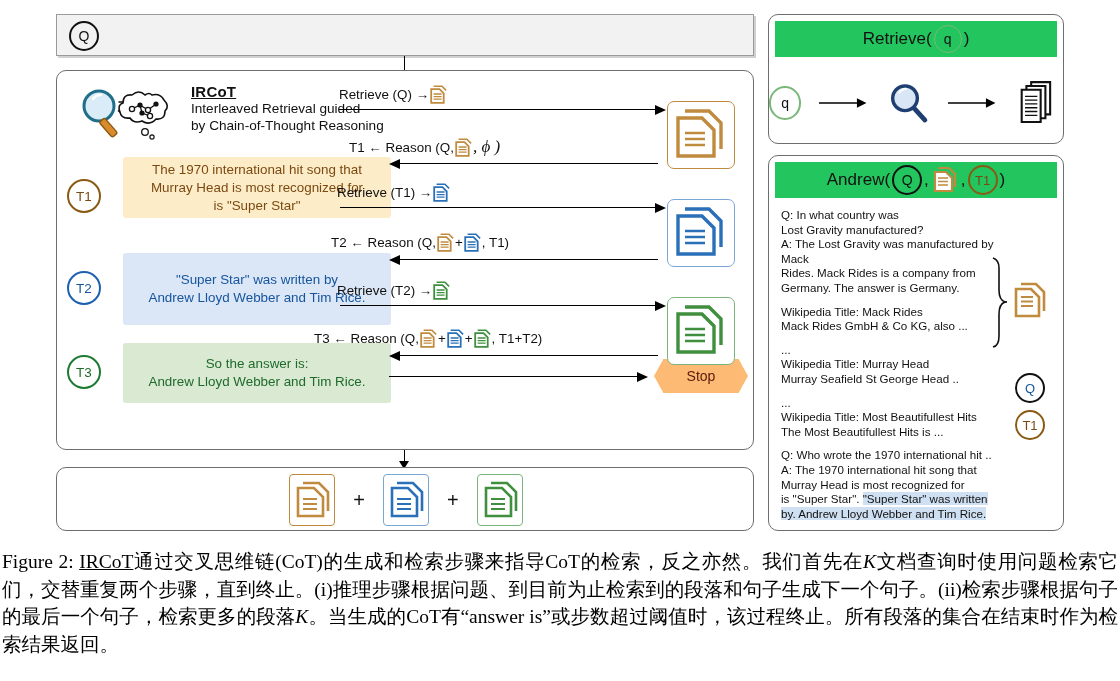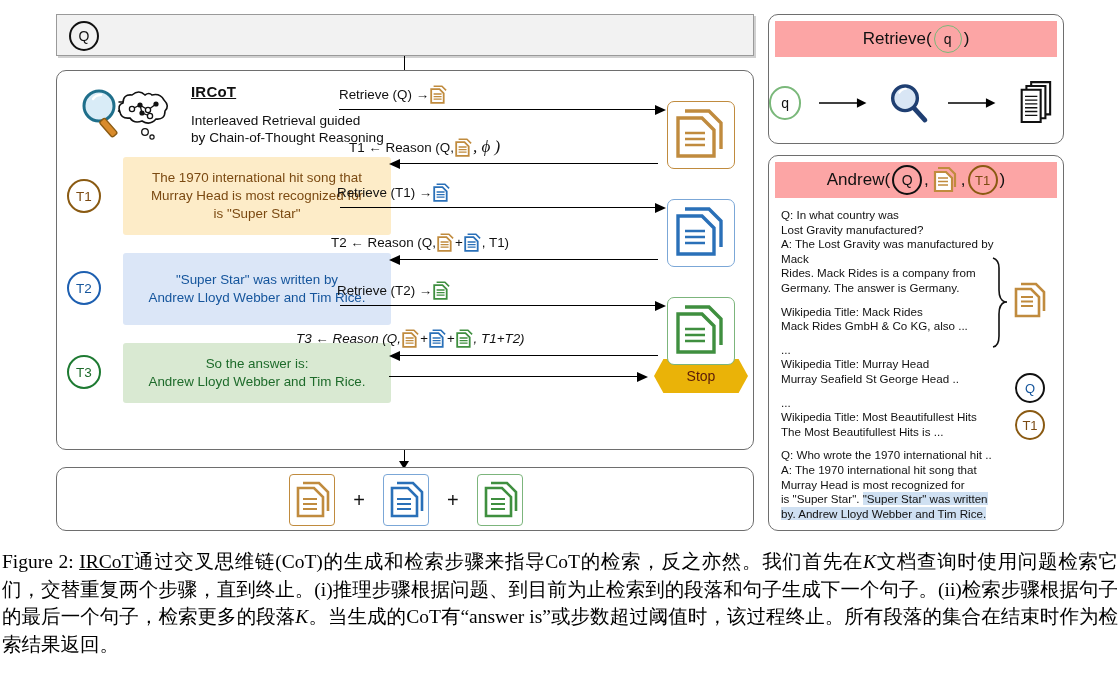--- a/index.html
+++ b/index.html
@@ -29,30 +29,30 @@
 
   
   #mainpanel{left:56px;top:70px;width:698px;height:380px;}
 
   
   #ircot-head{position:absolute;left:18px;top:12px;width:330px;height:66px;}
   #ircot-art{position:absolute;left:0;top:2px;width:110px;height:62px;}
   #ircot-text{position:absolute;left:116px;top:0;width:220px;}
   #ircot-title{font-size:15px;font-weight:bold;color:#111;text-decoration:underline;
                letter-spacing:.2px;}
-  #ircot-sub{font-size:13.6px;color:#111;line-height:16.5px;margin-top:13px;}
+  #ircot-sub{font-size:13.6px;color:#111;line-height:16.5px;margin-top:1px;}
 
   
   .tbox{position:absolute;left:66px;box-sizing:border-box;border-radius:3px;
         display:flex;align-items:center;justify-content:center;text-align:center;
         padding:6px 12px;font-size:13.4px;line-height:18px;}
   .tcirc{position:absolute;left:10px;width:34px;height:34px;border-width:2px;
          border-style:solid;font-size:13.5px;}
 
-  #t1box{top:86px;width:268px;height:78px;background:#fdecc8;color:#7b4a12;}
+  #t1box{top:86px;width:268px;height:61px;background:#fdecc8;color:#7b4a12;}
   #t1circ{top:108px;border-color:#8a5a12;color:#7b4a12;}
   #t2box{top:182px;width:268px;height:72px;background:#dbe6f7;color:#15559c;}
   #t2circ{top:200px;border-color:#1d5fb0;color:#15559c;}
   #t3box{top:272px;width:268px;height:60px;background:#d9e9d2;color:#1e6b2b;}
   #t3circ{top:284px;border-color:#1e7a32;color:#1e6b2b;}
 
   
   .docbox{position:absolute;box-sizing:border-box;width:68px;height:68px;
           border-radius:7px;border-width:1.4px;border-style:solid;background:#fff;}
   #dbox1{left:610px;top:30px;border-color:#c08b3e;}
@@ -61,21 +61,21 @@
   .arrowline{position:absolute;height:0;border-top:1.6px solid #000;}
   .ahead{position:absolute;width:0;height:0;border-top:5px solid transparent;
          border-bottom:5px solid transparent;}
   .ahead.r{border-left:11px solid #000;}
   .ahead.l{border-right:11px solid #000;}
   .alabel{position:absolute;font-size:13.4px;color:#111;white-space:nowrap;
           display:flex;align-items:center;gap:1px;}
 
   
   #stop{position:absolute;left:597px;top:288px;width:94px;height:34px;
-        background:#eab308;display:flex;align-items:center;justify-content:center;
+        background:#fdba74;display:flex;align-items:center;justify-content:center;
         font-size:14px;color:#5a1a0a;
         clip-path:polygon(10% 0,90% 0,100% 50%,90% 100%,10% 100%,0 50%);}
 
   
   #bottompanel{left:56px;top:467px;width:698px;height:64px;}
   #bottom-inner{position:absolute;left:0;top:0;width:698px;height:64px;
         display:flex;align-items:center;justify-content:center;gap:18px;}
   .smalldoc{box-sizing:border-box;width:46px;height:52px;border-radius:4px;
             border-width:1.3px;border-style:solid;background:#fff;}
   .plus{font-size:20px;color:#111;}
@@ -87,21 +87,21 @@
              border-left:5px solid transparent;border-right:5px solid transparent;
              border-top:8px solid #000;}
   
   #qdrop{position:absolute;left:404px;top:56px;width:0;height:42px;
          border-left:1.6px solid #000;}
 
   
   #retrieve-panel{left:768px;top:14px;width:296px;height:130px;}
   #reason-panel{left:768px;top:155px;width:296px;height:376px;}
   .purplebar{position:absolute;left:6px;top:6px;right:6px;height:36px;
-             background:#fca5a5;display:flex;align-items:center;justify-content:center;
+             background:#22c55e;display:flex;align-items:center;justify-content:center;
              font-size:17px;color:#111;gap:2px;}
   #retrieve-body{position:absolute;left:0;top:48px;width:296px;height:80px;
                  display:flex;align-items:center;justify-content:center;gap:18px;}
   .qcircle-green{width:34px;height:34px;border:2px solid #7ab87a;color:#111;
                  font-size:14px;}
 
   
   #reason-text{position:absolute;left:12px;top:52px;width:214px;
                font-size:11.6px;line-height:14.6px;color:#111;}
   #reason-text p{margin:0 0 9px 0;}
@@ -250,21 +250,21 @@
       <span>Retrieve (T2) →</span>
       <svg width="17" height="19" viewBox="0 0 17 19">
         <path d="M1.2 4.2h8.3l4.2 4.2v9.4H1.2z" fill="#fff" stroke="#3f8f3f" stroke-width="1.8"></path>
         <path d="M3.6 1.2h8.3l4.2 4.2" fill="none" stroke="#3f8f3f" stroke-width="1.6"></path>
         <path d="M3.6 9h8M3.6 11.6h8M3.6 14.2h8" stroke="#3f8f3f" stroke-width="1.3"></path>
       </svg>
     </div>
     <div class="arrowline" style="left:283px;top:234px;width:317px;"></div>
     <div class="ahead r" style="left:598px;top:229.5px;"></div>
 
-    <div class="alabel" style="left:239px;top:258px;font-style:italic;">
+    <div class="alabel" style="left:257px;top:258px;">
       <span>T3 ← Reason (Q,</span>
       <svg width="17" height="19" viewBox="0 0 17 19">
         <path d="M1.2 4.2h8.3l4.2 4.2v9.4H1.2z" fill="#fff" stroke="#c08b3e" stroke-width="1.8"></path>
         <path d="M3.6 1.2h8.3l4.2 4.2" fill="none" stroke="#c08b3e" stroke-width="1.6"></path>
         <path d="M3.6 9h8M3.6 11.6h8M3.6 14.2h8" stroke="#c08b3e" stroke-width="1.3"></path>
       </svg>
       <span>+</span>
       <svg width="17" height="19" viewBox="0 0 17 19">
         <path d="M1.2 4.2h8.3l4.2 4.2v9.4H1.2z" fill="#fff" stroke="#2a70b8" stroke-width="1.8"></path>
         <path d="M3.6 1.2h8.3l4.2 4.2" fill="none" stroke="#2a70b8" stroke-width="1.6"></path>

